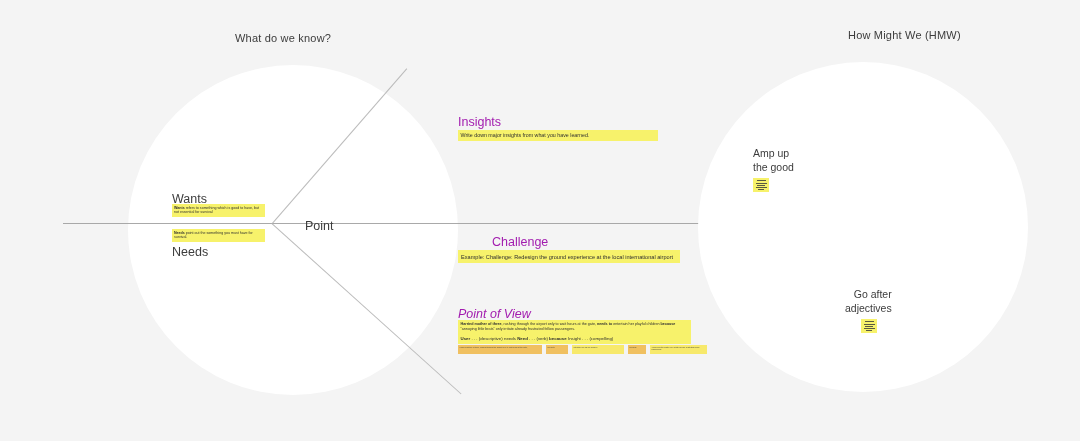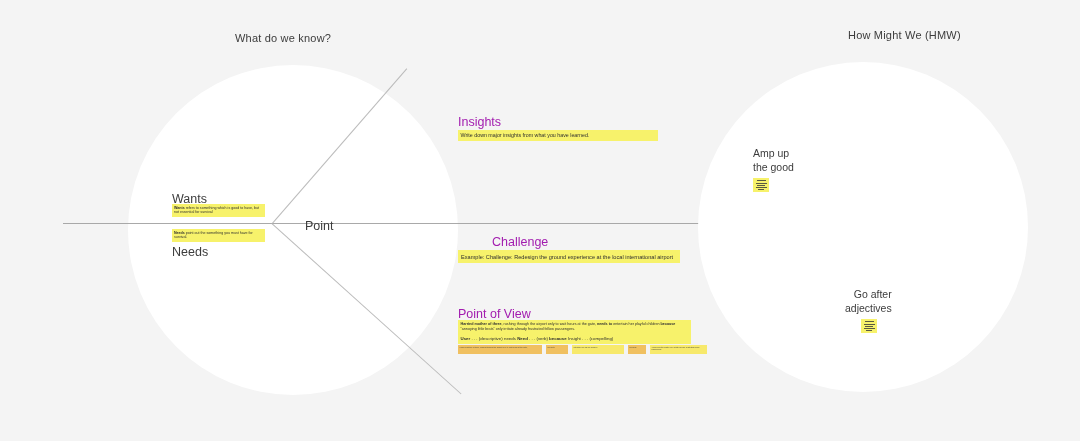--- a/index.html
+++ b/index.html
@@ -63,21 +63,21 @@
 
   
   .section-title{
     position:absolute;
     font-size:12.5px;
     color:#a21caf;
     white-space:nowrap;
   }
   #title-insights{left:458px;top:115px;}
   #title-challenge{left:458px;top:235px;margin-left:34px;}
-  #title-pov{left:458px;top:307px;}
+  #title-pov{left:458px;top:307px;font-style:italic;}
 
   #note-insights{left:458px;top:130px;width:200px;font-size:5.3px;padding:2px 2.5px;}
   #note-challenge{left:458px;top:250px;width:222px;font-size:5.6px;padding:2.5px 3px;line-height:1.5;}
   #note-pov{left:458px;top:320px;width:233px;font-size:3.7px;padding:2px 2.5px;}
   #note-pov-formula{left:458px;top:334px;width:233px;font-size:4.4px;padding:2px 2.5px;}
 
   
   #chip-row{position:absolute;left:458px;top:345px;width:233px;height:9px;}
   .chip{
     position:absolute;top:0;

